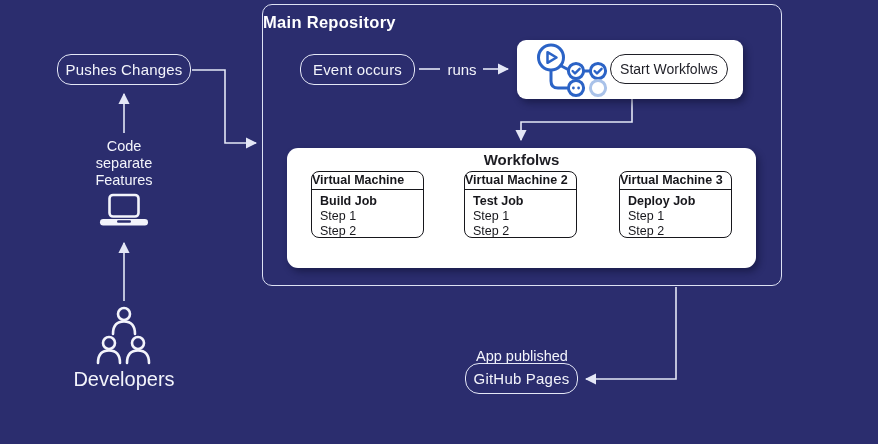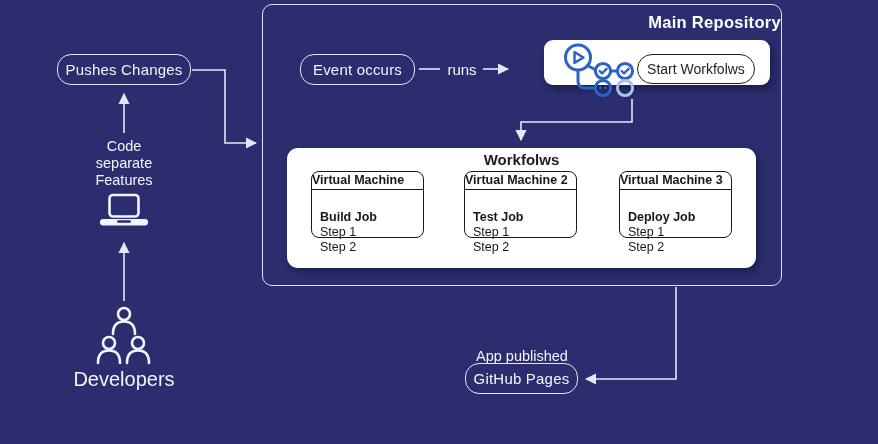--- a/index.html
+++ b/index.html
@@ -24,29 +24,29 @@
   #codefeat{left:54px;top:138px;width:140px;font-size:14.5px;line-height:17px;}
   #developers-label{left:54px;top:368px;width:140px;font-size:20px;}
   #runs{left:441px;top:61px;width:42px;font-size:15px;}
   #app-published{left:452px;top:336px;width:140px;font-size:14.5px;margin-top:12px;}
 
   #repo{
     position:absolute;left:262px;top:4px;width:520px;height:282px;
     border:1.7px solid #dde1f3;border-radius:10px;box-sizing:border-box;
   }
   #repo-title{
-    position:absolute;left:0;top:8px;width:100%;text-align:right;
+    position:absolute;left:0;top:8px;width:100%;text-align:left;
     font-size:16.5px;font-weight:bold;color:#ffffff;letter-spacing:.3px;
   }
 
   .white-panel{
     position:absolute;background:#ffffff;border-radius:9px;
     box-shadow:3px 4px 7px rgba(8,10,40,.45);
   }
-  #actionpanel{left:544px;top:40px;width:226px;height:45px;}
+  #actionpanel{left:517px;top:40px;width:226px;height:59px;}
   #start-wf{
     position:absolute;left:93px;top:14px;width:118px;height:30px;
     display:flex;align-items:center;justify-content:center;
     border:1.7px solid #1f1f27;border-radius:15px;
     color:#1f1f27;font-size:14px;white-space:nowrap;box-sizing:border-box;
   }
   #actions-icon{position:absolute;left:14px;top:2px;}
 
   #workflows{left:287px;top:148px;width:469px;height:120px;border-radius:11px;}
   .wf-title{
@@ -56,21 +56,21 @@
   .vm{
     position:absolute;top:23px;width:113px;height:67px;background:#fff;
     border:1.6px solid #17171c;border-radius:8px;color:#17171c;box-sizing:border-box;
   }
   .vm1{left:24px;} .vm2{left:177px;} .vm3{left:332px;}
   .vm-title{
     height:17px;line-height:17px;text-align:left;
     border-bottom:1.6px solid #17171c;
     font-size:12.5px;font-weight:bold;white-space:nowrap;overflow:hidden;
   }
-  .vm-body{padding:4px 0 0 8px;font-size:12.5px;line-height:15px;margin-top:16px;}
+  .vm-body{padding:4px 0 0 8px;font-size:12.5px;line-height:15px;}
   .vm-job{font-weight:bold;}
 </style>
 </head>
 <body>
 
 <div class="stage">
 
   <svg class="connectors" viewBox="0 0 878 444">
     <defs>
       <marker id="arrow" viewBox="0 0 10 10" refX="9" refY="5" markerWidth="7" markerHeight="7" orient="auto">

